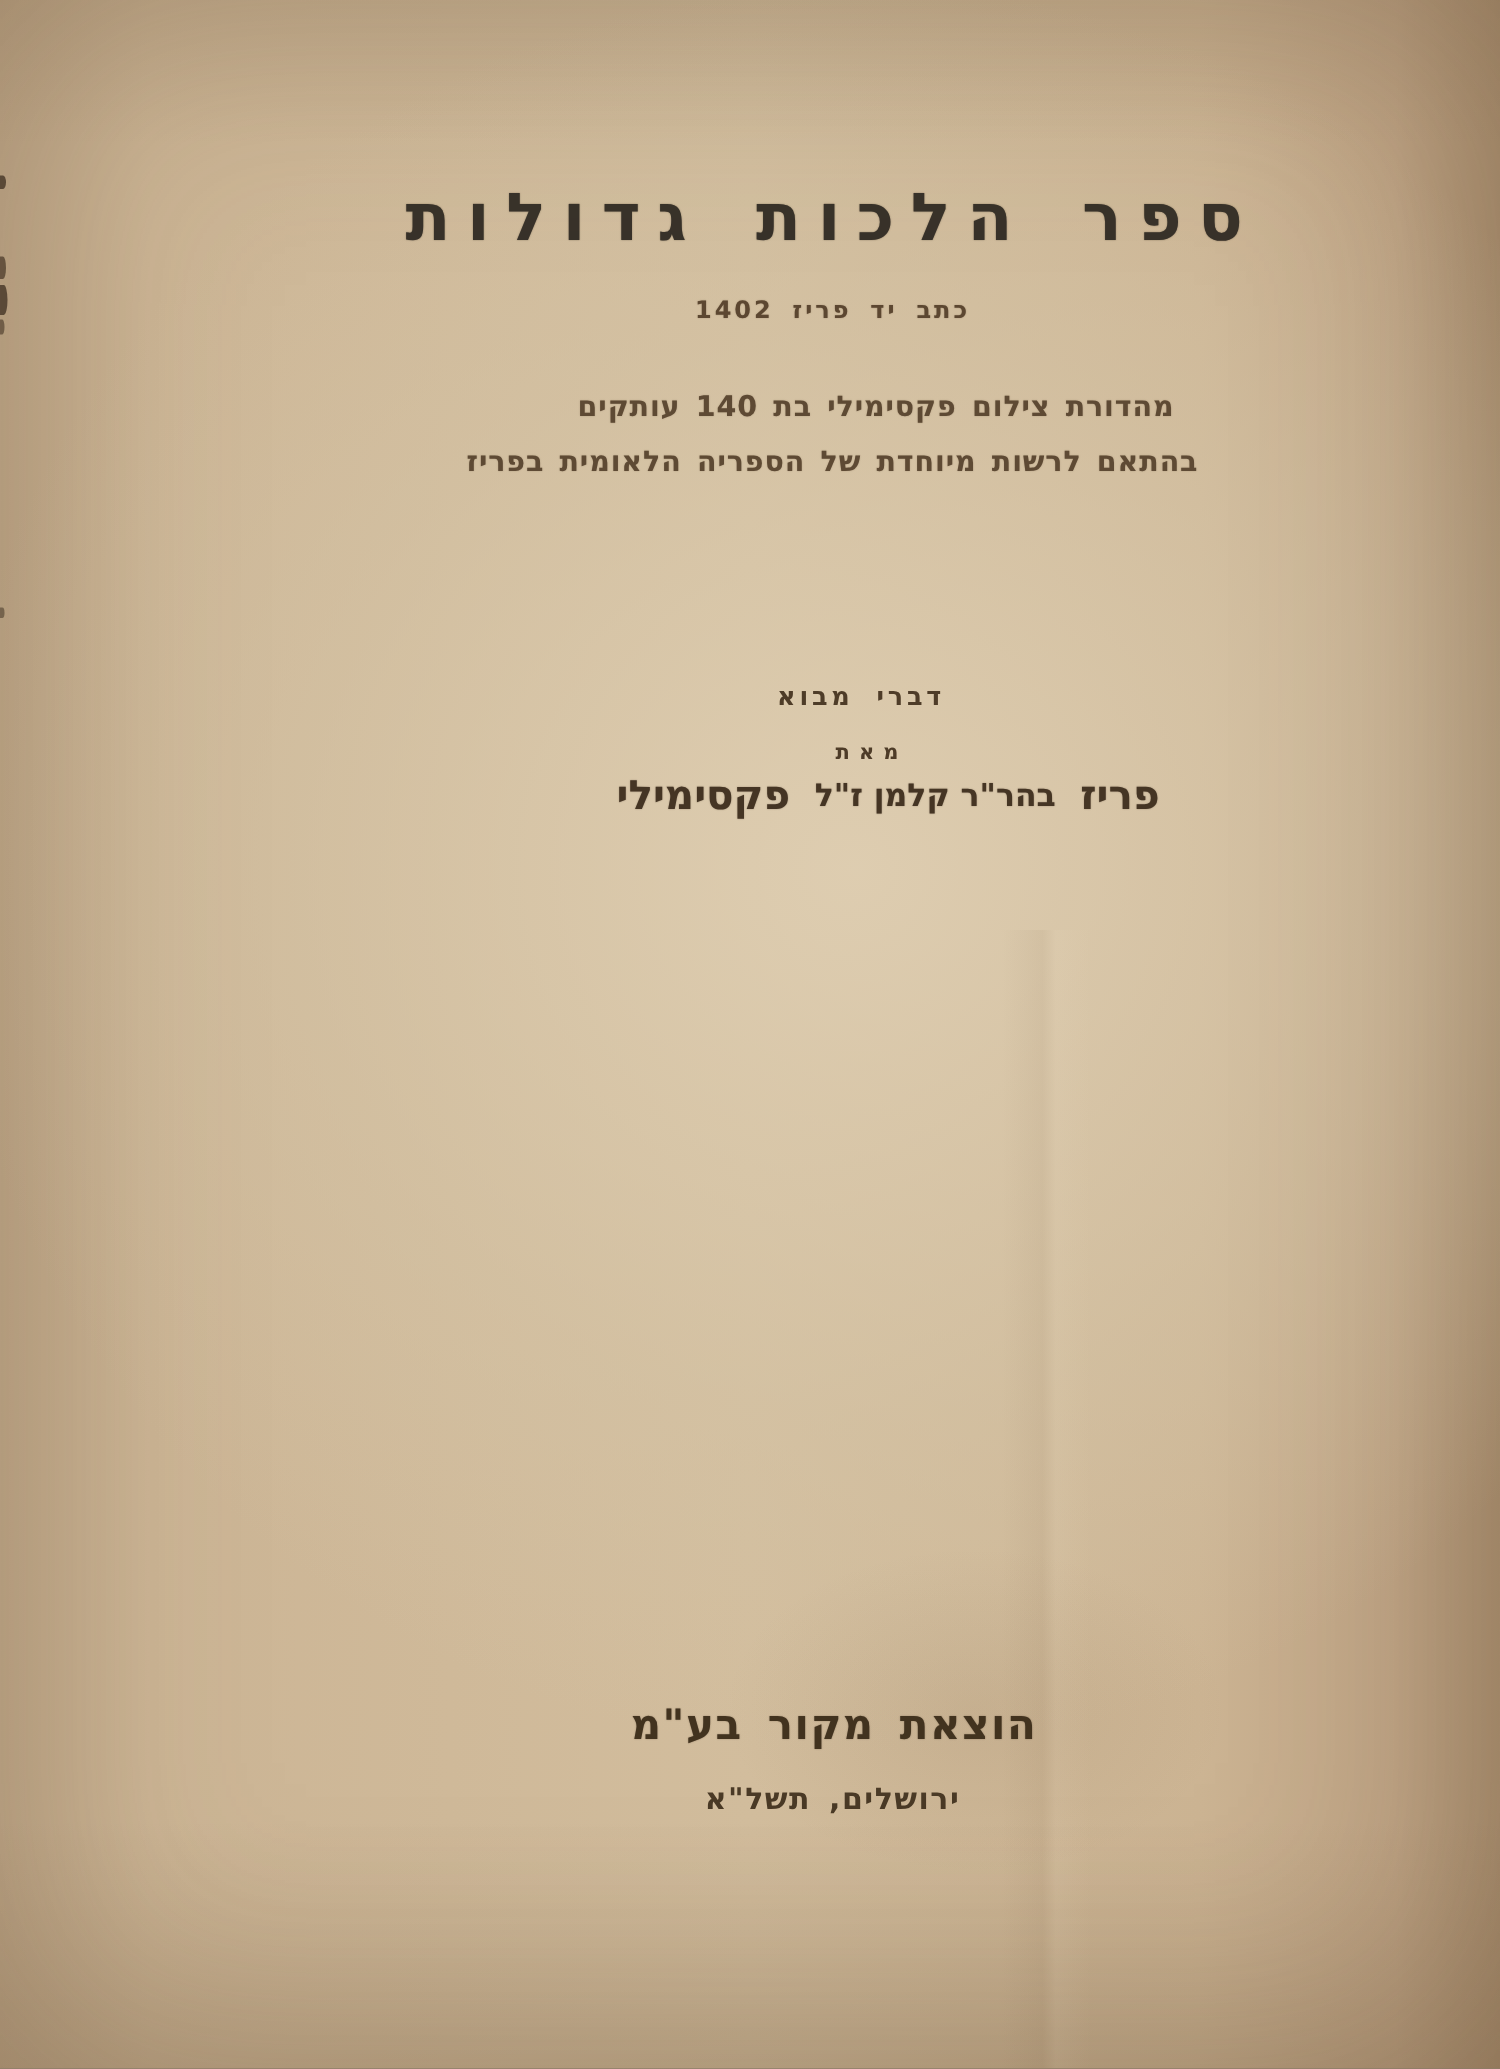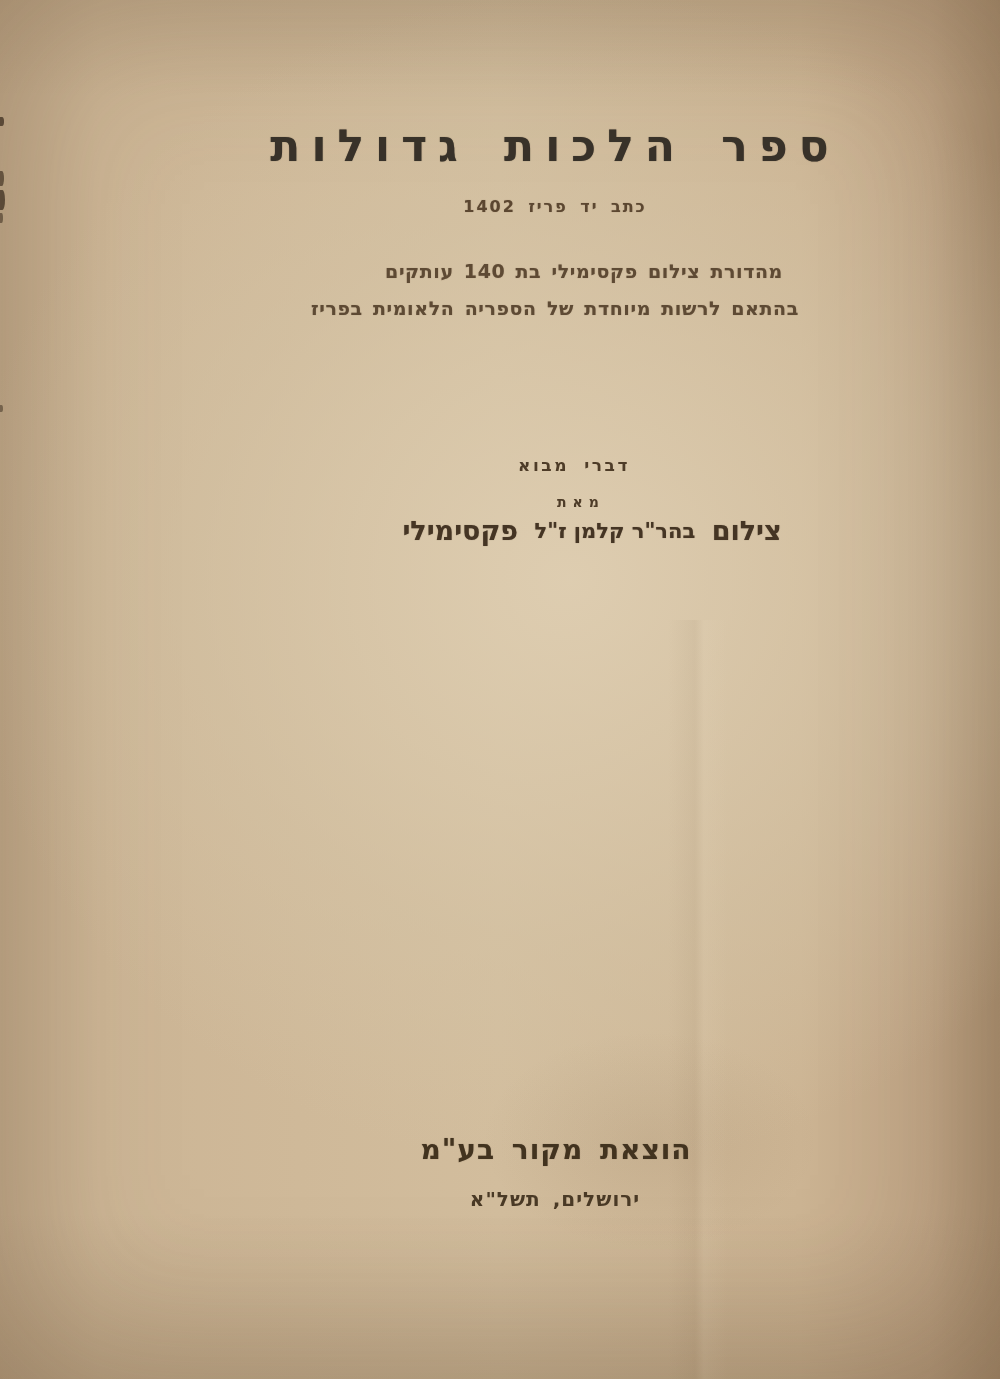--- a/index.html
+++ b/index.html
@@ -146,21 +146,21 @@
 
   <div class="line ed1" dir="rtl">מהדורת צילום פקסימילי בת 140 עותקים</div>
 
   <div class="line ed2" dir="rtl">בהתאם לרשות מיוחדת של הספריה הלאומית בפריז</div>
 
   <div class="line intro-heading" dir="rtl">דברי מבוא</div>
 
   <div class="line by-label" dir="rtl">מאת</div>
 
   <div class="line author" dir="rtl">
-    <span>צילום</span>
+    <span>פריז</span>
     <span class="mid">בהר"ר קלמן ז"ל</span>
     <span>פקסימילי</span>
   </div>
 
   <div class="line publisher" dir="rtl">הוצאת מקור בע"מ</div>
 
   <div class="line place-date" dir="rtl">ירושלים, תשל"א</div>
 
 </div>
 

